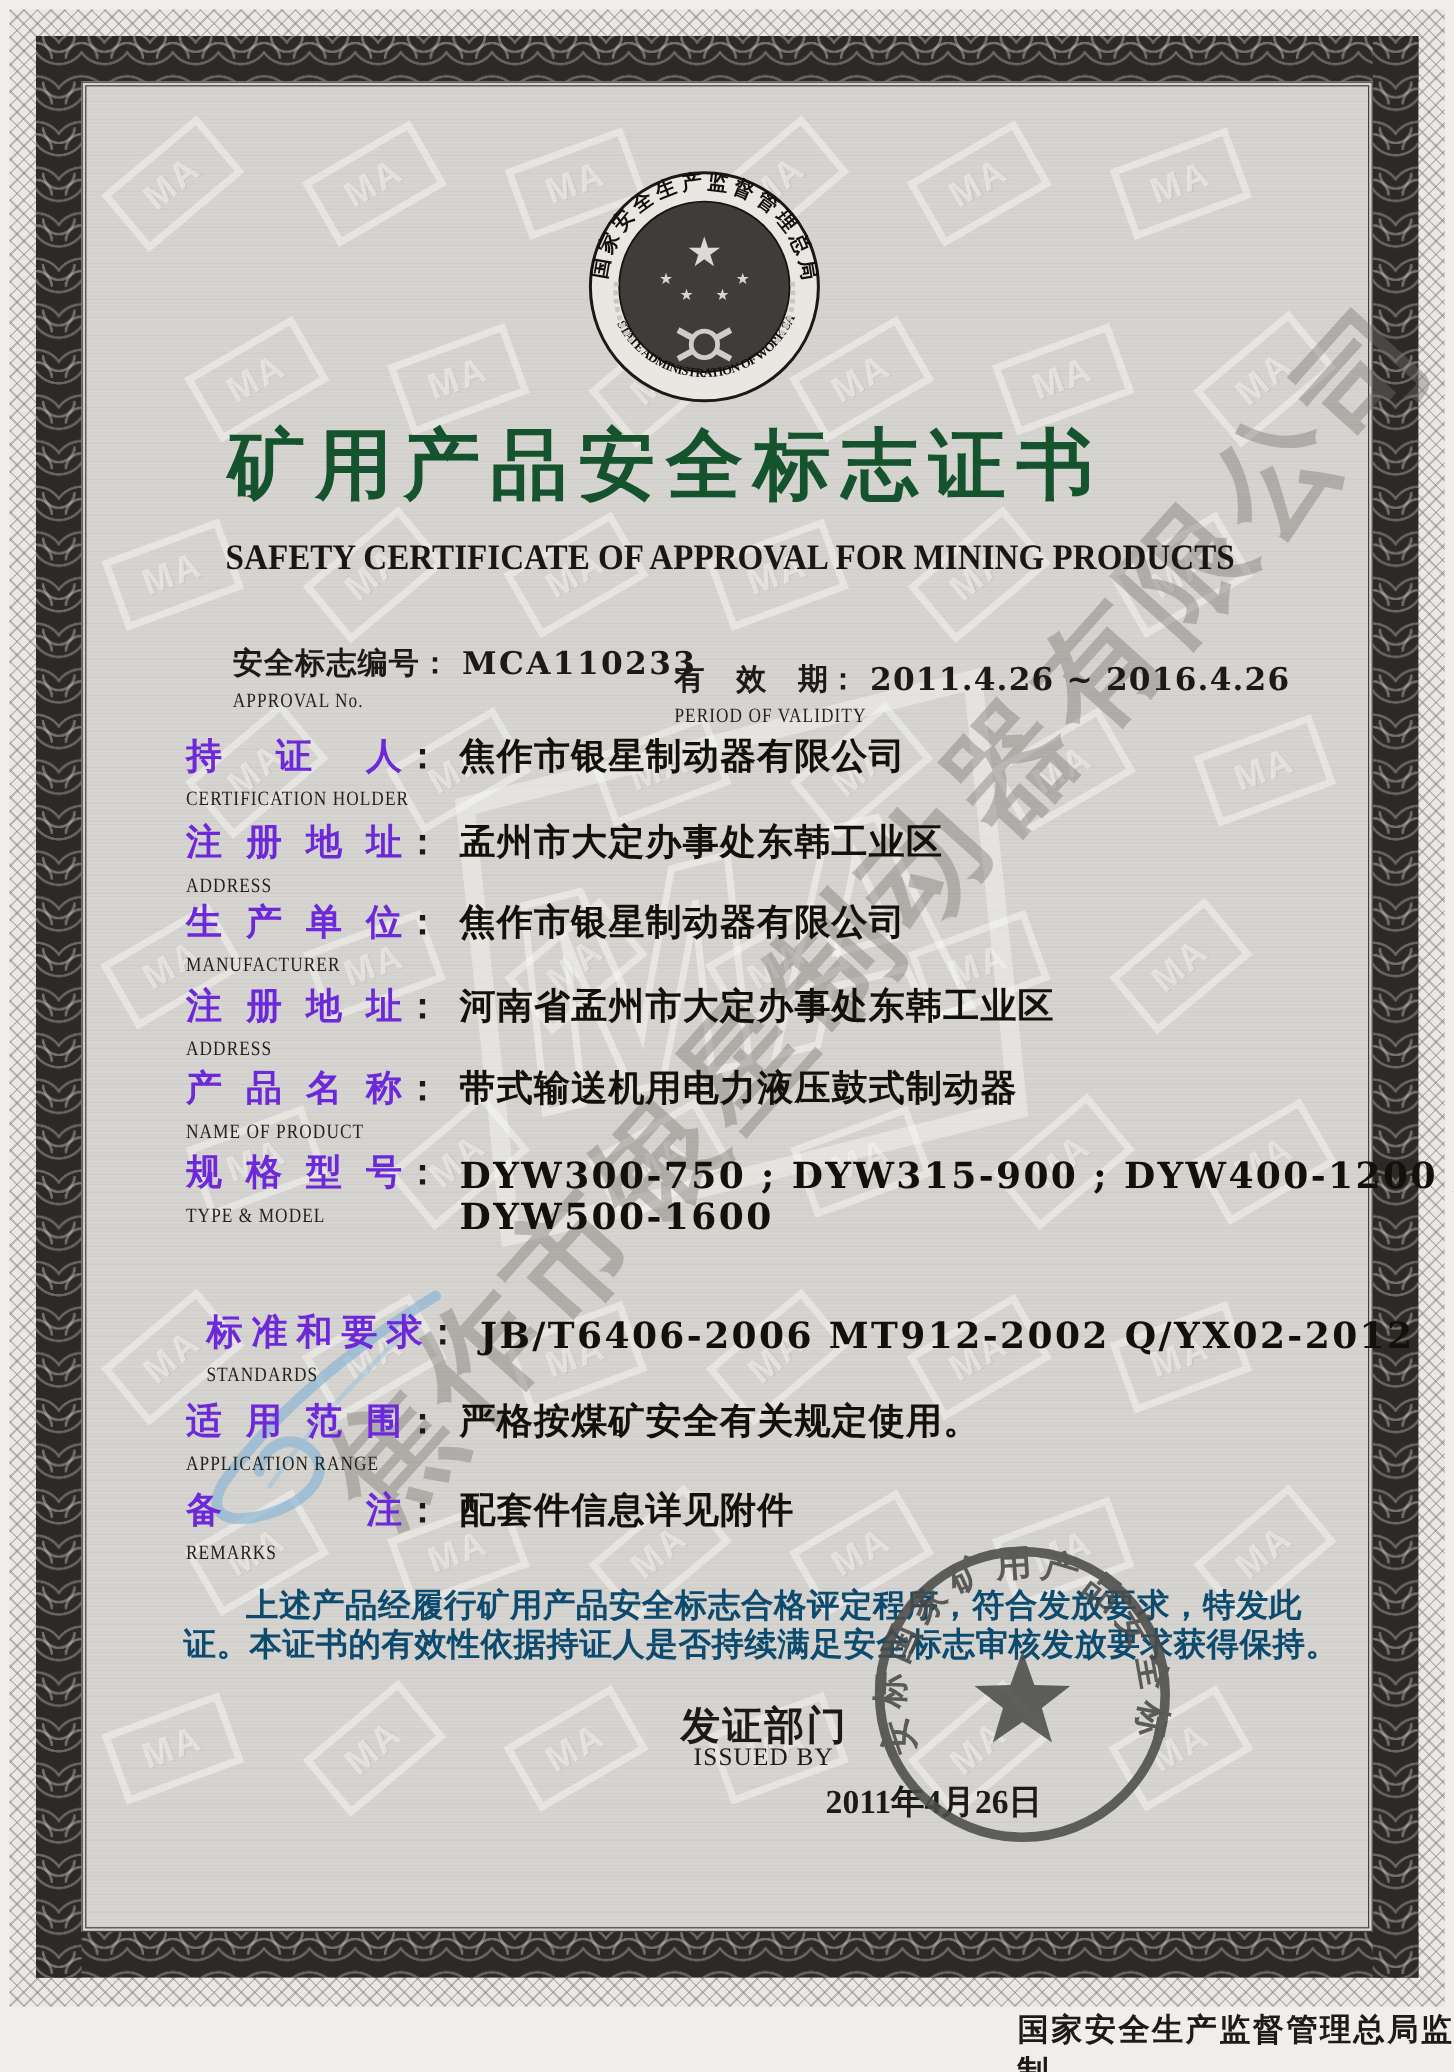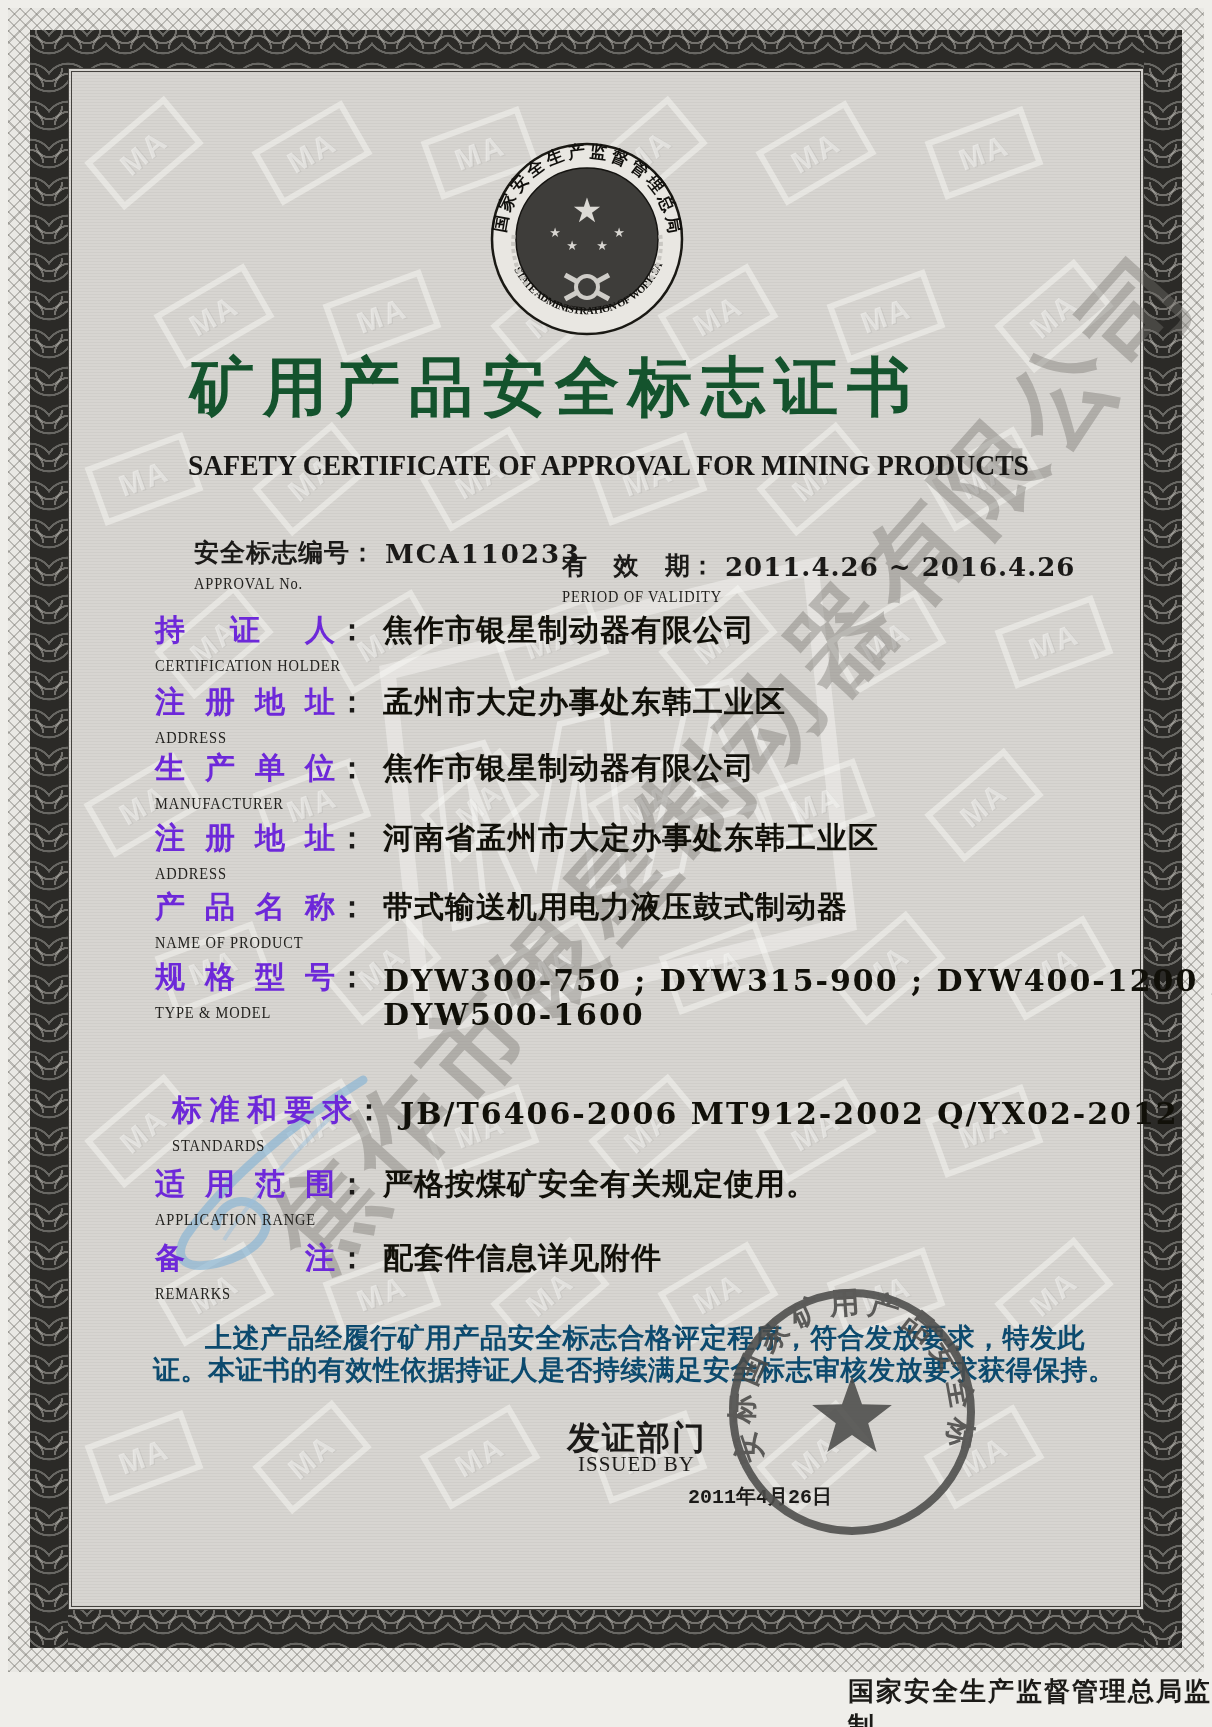--- a/index.html
+++ b/index.html
@@ -48,21 +48,21 @@
   .value.latin{font-family:"DejaVu Serif",serif;letter-spacing:2px;}
   .en-label{margin-top:5px;font-size:17px;letter-spacing:1px;color:#23221f;
     transform:scaleX(.85);transform-origin:left;display:inline-block;white-space:nowrap;}
   .apr-label{font-size:25px;font-weight:bold;letter-spacing:1px;}
   .apr-colon{font-size:25px;font-weight:bold;}
   .apr-value{font-size:26px;font-weight:bold;margin-left:10px;letter-spacing:2px;font-family:"DejaVu Serif",serif;}
   .val-label{font-size:25px;font-weight:bold;width:128px;text-align:justify;text-align-last:justify;}
   .decl{font-size:27px;font-weight:bold;letter-spacing:.5px;white-space:nowrap;color:#0c4a6e;}
   .issued-cn{left:567px;top:1416px;font-size:33px;font-weight:bold;letter-spacing:2px;}
   .issued-en{left:578px;top:1452px;font-size:21px;letter-spacing:1px;}
-  .issue-date{left:688px;top:1483px;font-size:20px;font-weight:bold;font-family:Liberation Mono, monospace;}
+  .issue-date{left:688px;top:1483px;font-size:28px;font-weight:bold;font-family:Liberation Serif, serif;}
   .footer{left:848px;top:1674px;font-size:26px;font-weight:600;letter-spacing:2px;color:#1c1b18;z-index:5;}
   .stamp{position:absolute;left:722px;top:1282px;z-index:8;opacity:.88;}
   .emblem{position:absolute;left:487px;top:139px;z-index:5;}
 </style>
 </head>
 <body>
 
 <div id="page">
 
   <div class="lattice"></div>

